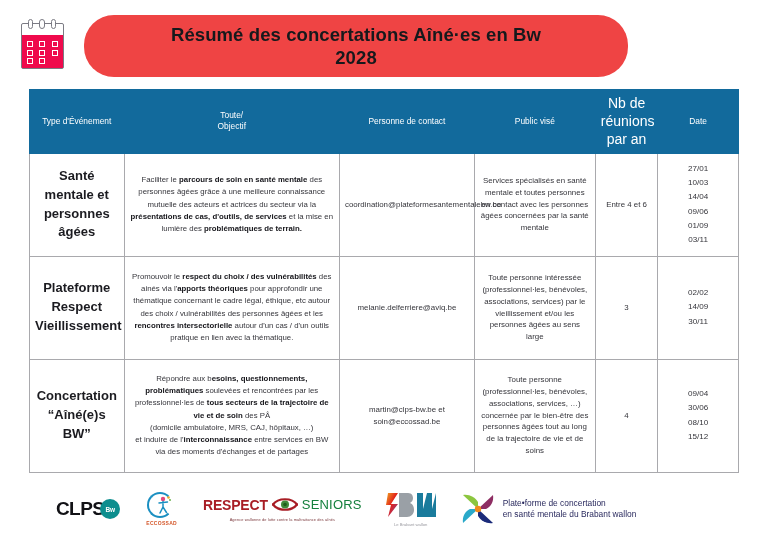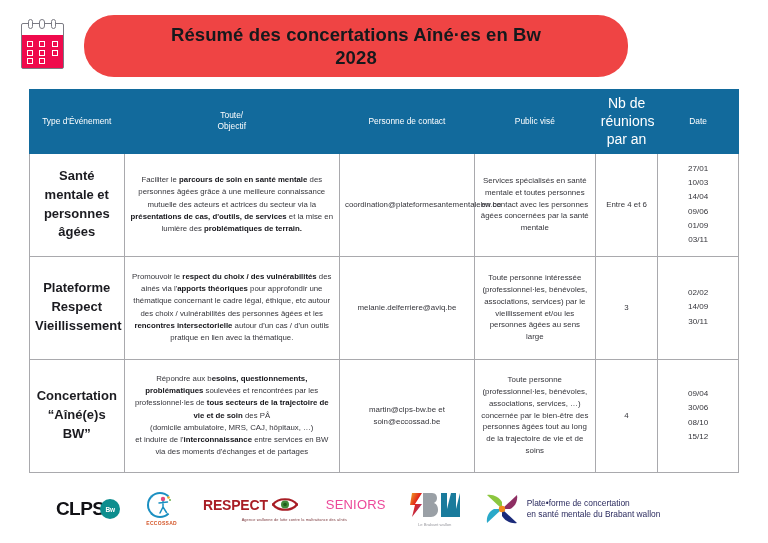--- a/index.html
+++ b/index.html
@@ -146,21 +146,21 @@
   .aviq .sub b{font-weight:bold;}
   .aviq .line2{display:flex;align-items:center;gap:4px;}
   .aviq .acr{font-size:10.5px;font-weight:bold;color:#1b1b20;letter-spacing:.2px;}
   .aviq .minirooster{width:12px;height:12px;position:relative;flex:none;}
 
   
   .respect{margin-left:26px;display:flex;flex-direction:column;align-items:center;}
   .respect .row{display:flex;align-items:center;gap:4px;}
   .respect .r1w{font-size:14px;font-weight:bold;color:#a81d25;letter-spacing:-.2px;}
   .respect .eye{width:26px;height:15px;position:relative;}
-  .respect .r2w{font-size:13px;color:#ec4899;letter-spacing:.2px;margin-left:24px;}
+  .respect .r2w{font-size:13px;color:#15803d;letter-spacing:.2px;}
   .respect .tag{
     font-size:3.9px;color:#7c3a3e;margin-top:4px;letter-spacing:.1px;text-align:center;
   }
 
   
   .brabant{margin-left:24px;display:flex;flex-direction:column;align-items:center;}
   .brabant .mark{display:flex;align-items:flex-end;height:26px;}
   .brabant .tag{font-size:4.2px;color:#9a9aa0;margin-top:4px;}
 
   

